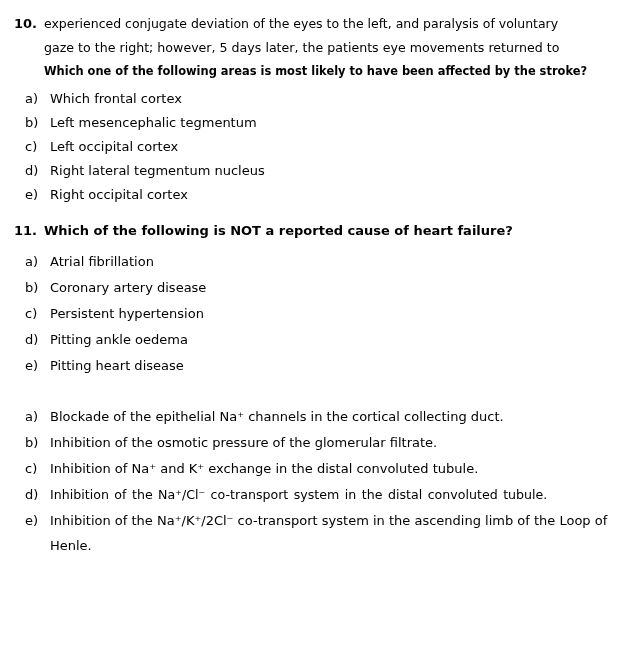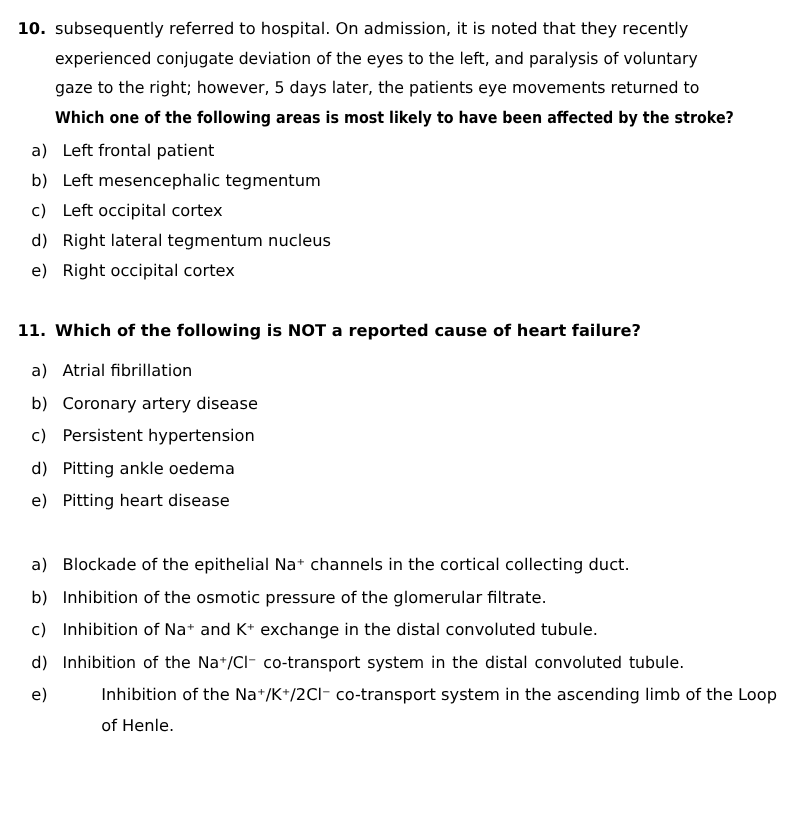--- a/index.html
+++ b/index.html
@@ -57,46 +57,45 @@
   .opt-letter {
     flex: none;
     width: 25px;
   }
   .opt-text {
     flex: 1;
     min-width: 0;
     white-space: nowrap;
     transform-origin: 0 50%;
   }
-  .opt-text.wrap { white-space: normal; margin-left: 31px; }
+  .opt-text.wrap { white-space: normal; }
   .opt-text.spread { word-spacing: 1.5px; }
-  #q11 { margin-top: 24px; }
+  #q11 { margin-top: 12px; }
   #q12 { margin-top: 26px; }
   #q11 .options, #q12 .options { margin-top: 7px; }
   #q11 .opt, #q12 .opt { line-height: 25px; margin-bottom: 1px; }
 </style>
 </head>
 <body>
 
 <div class="page">
 
   <section class="question" id="q10">
     <div class="q-row">
       <span class="q-num">10.</span>
       <div class="q-body">
-        <div class="line">subsequently referred to hospital. On admission, it is noted that they recently</div>
         <div class="line sx96">experienced conjugate deviation of the eyes to the left, and paralysis of voluntary</div>
         <div class="line sx97">gaze to the right; however, 5 days later, the patients eye movements returned to</div>
         <div class="line bold sx88">Which one of the following areas is most likely to have been affected by the stroke?</div>
       </div>
     </div>
     <ul class="options">
       <li class="opt">
         <span class="opt-letter">a)</span>
-        <span class="opt-text">Left frontal patient</span>
+        <span class="opt-text">Which frontal cortex</span>
       </li>
       <li class="opt">
         <span class="opt-letter">b)</span>
         <span class="opt-text">Left mesencephalic tegmentum</span>
       </li>
       <li class="opt">
         <span class="opt-letter">c)</span>
         <span class="opt-text">Left occipital cortex</span>
       </li>
       <li class="opt">

